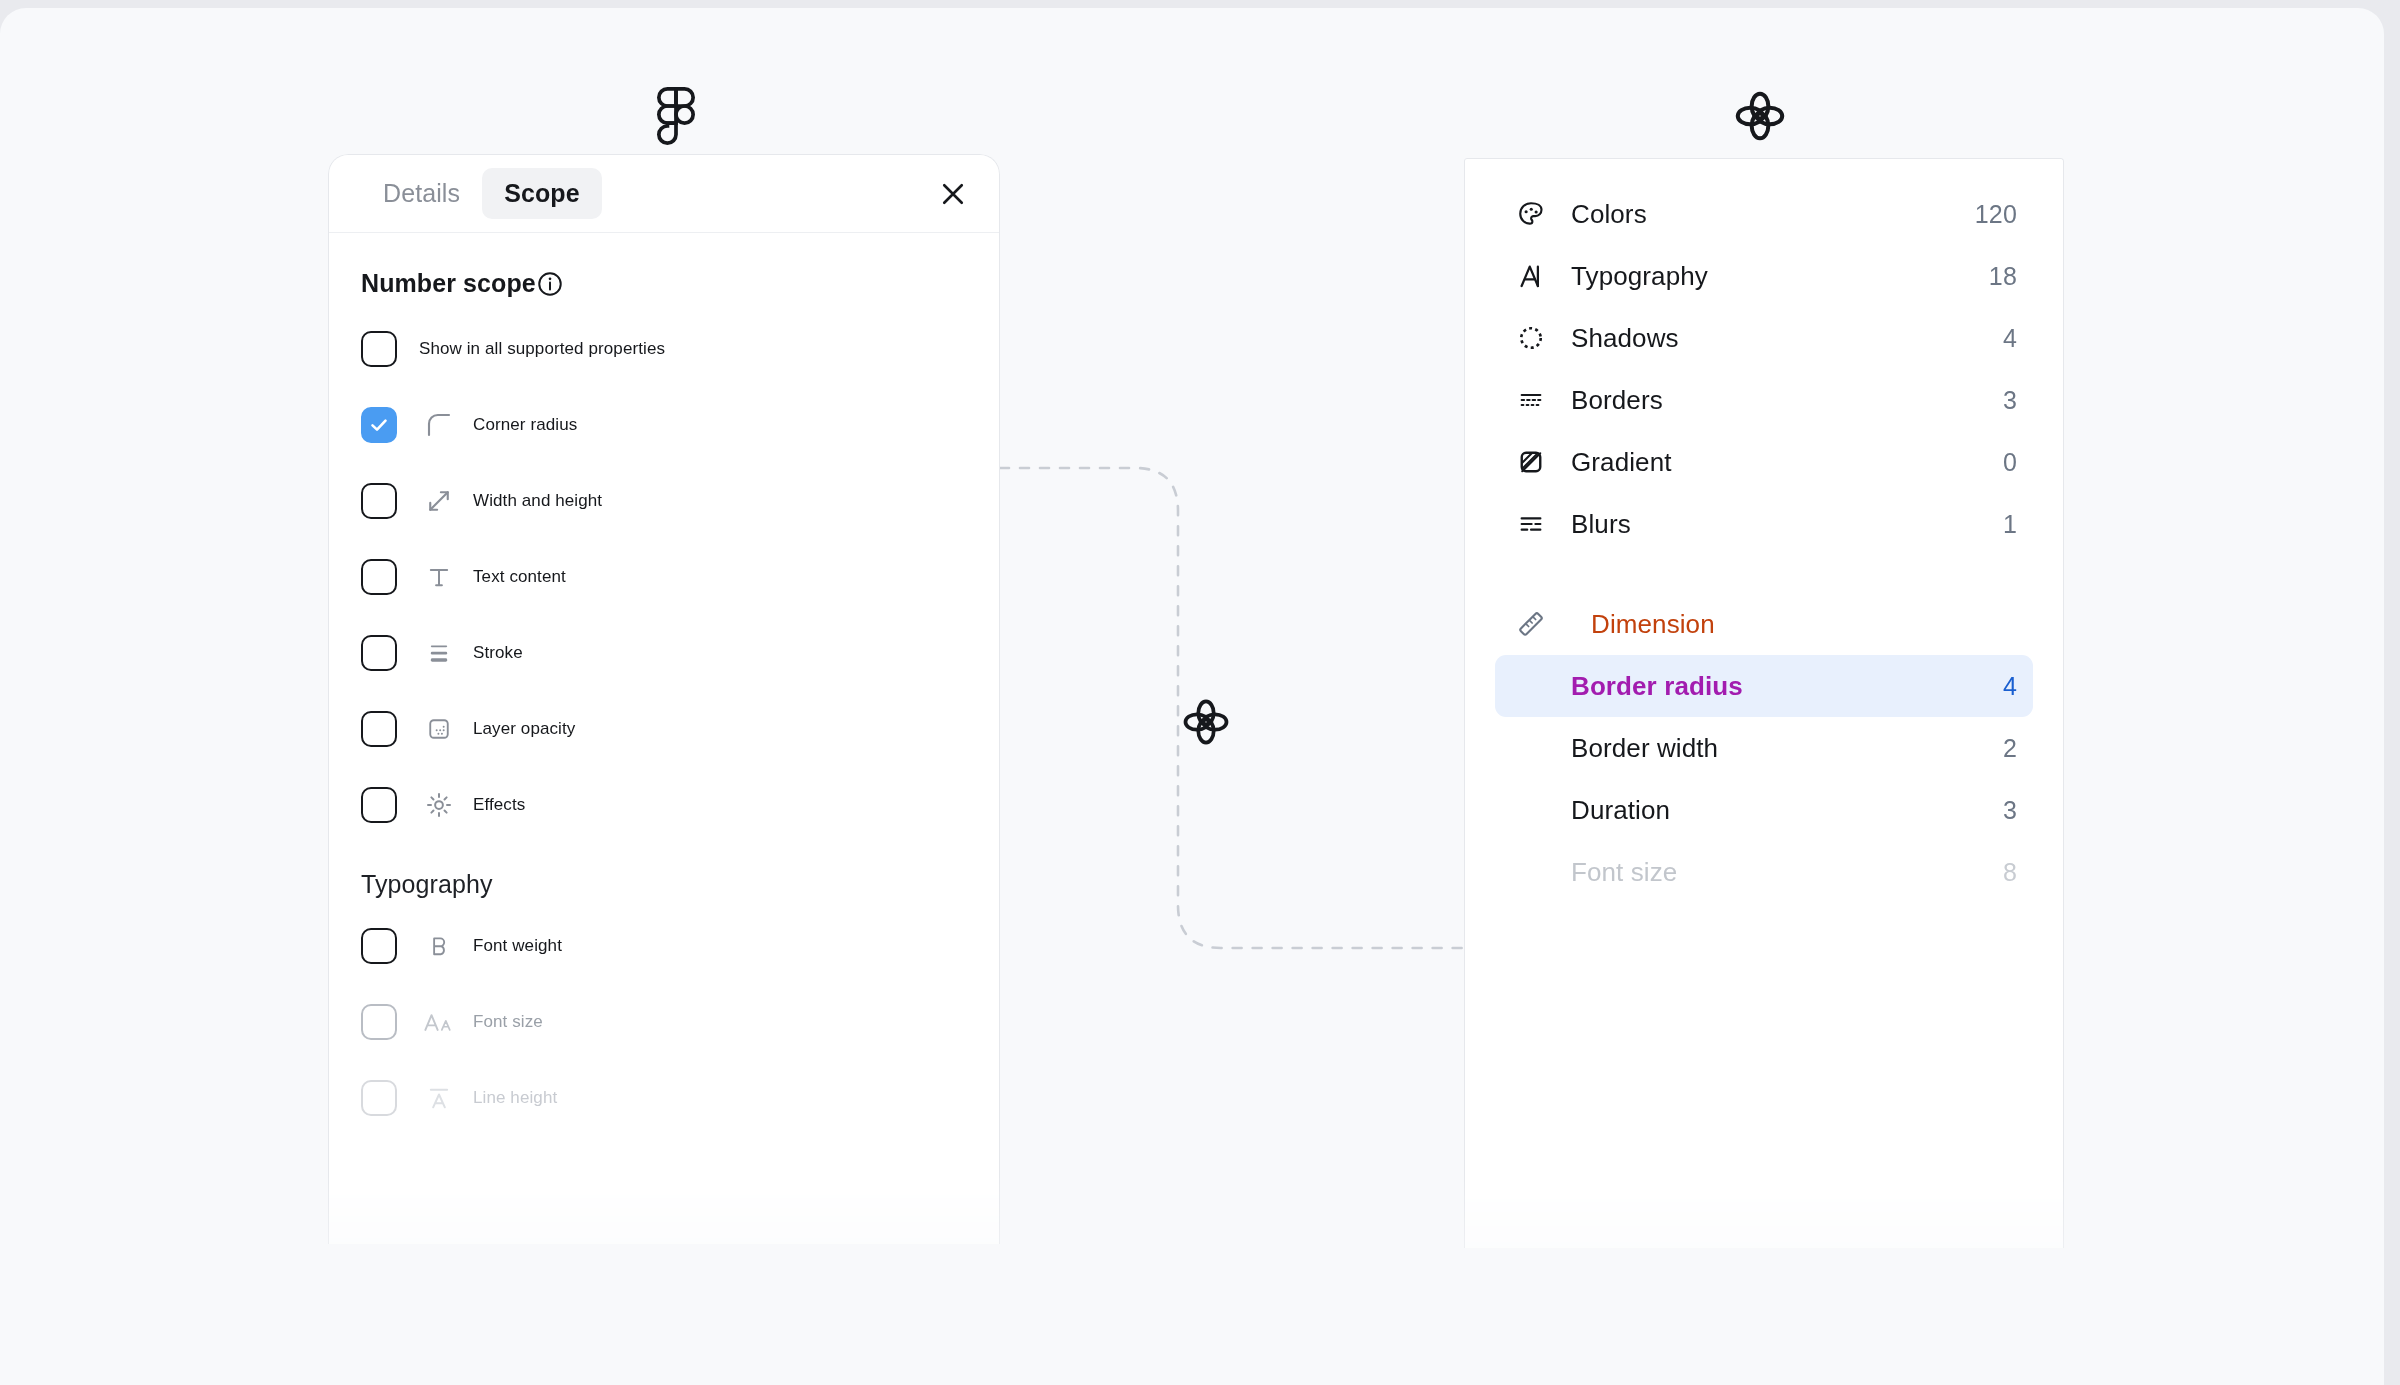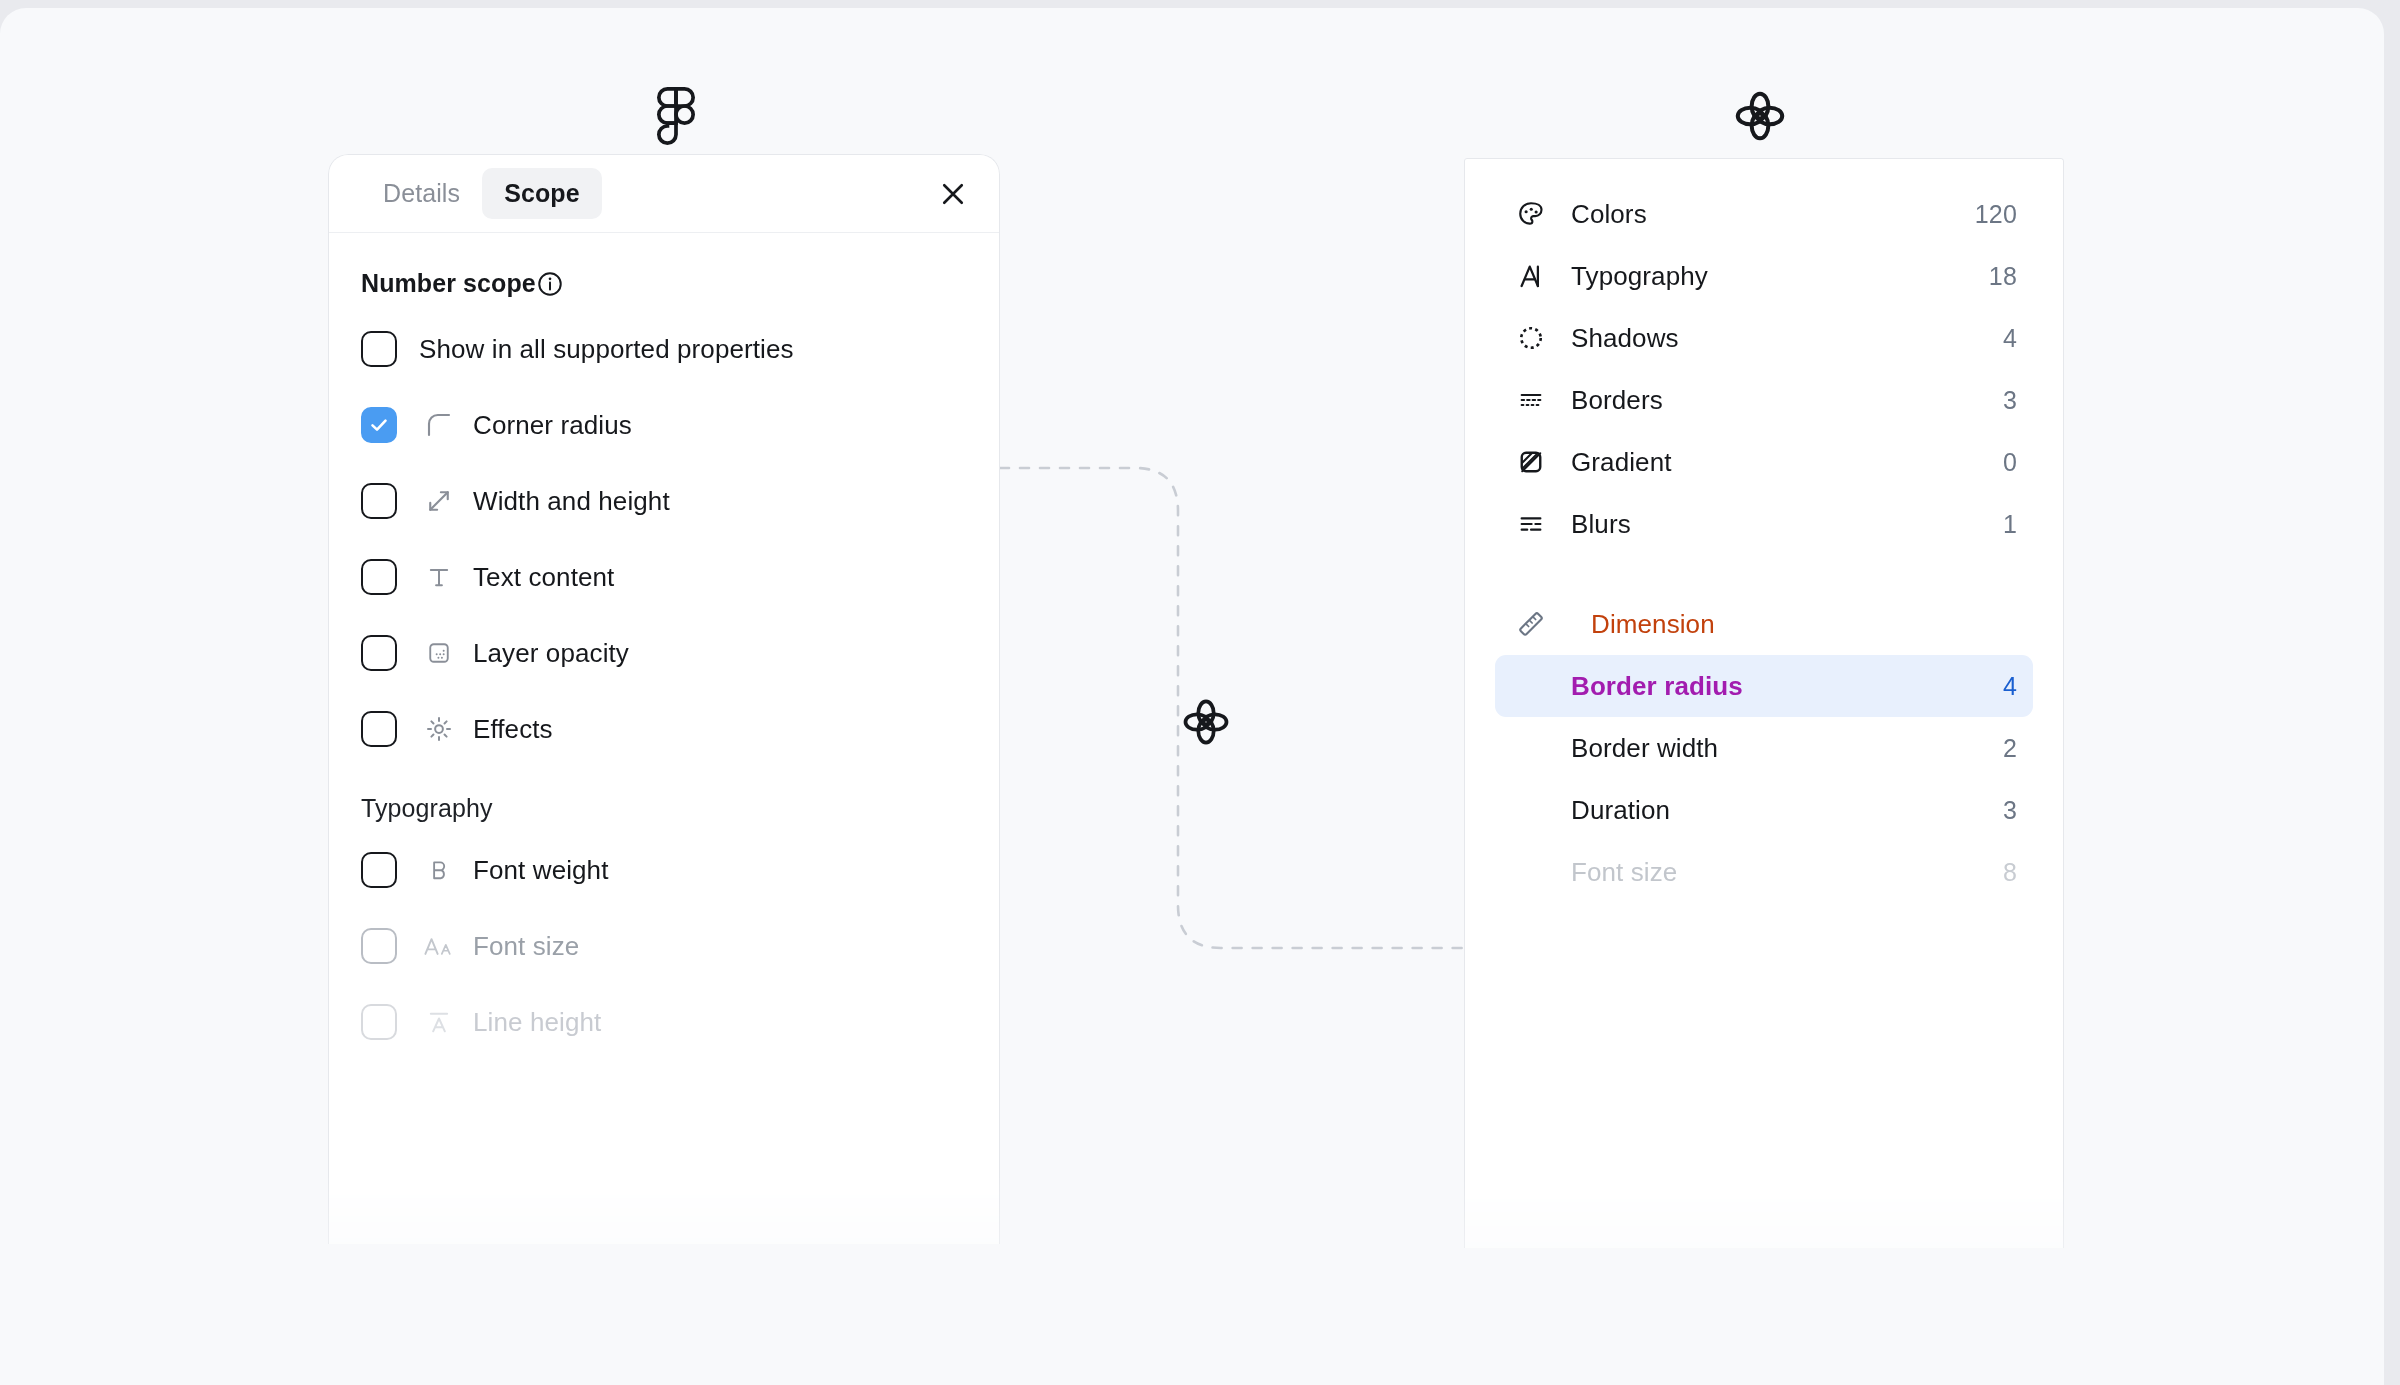--- a/index.html
+++ b/index.html
@@ -119,21 +119,21 @@
   .cb.dimmer { border-color: #D8DADE; }
 
   .opt-icon {
     width: 44px; flex: none;
     margin-left: 20px;
     display: flex; align-items: center; justify-content: center;
     color: #7B8089;
   }
   .opt-label {
     margin-left: 12px;
-    font-size: 26px; color: #16181C; letter-spacing: .1px;
+    font-size: 17px; color: #16181C; letter-spacing: .1px;
     white-space: nowrap;
   }
   .opt-label .muted { color: #8A8F98; }
   .opt-row.nolabelicon .opt-label { margin-left: 22px; }
   .opt-row.fade1 .opt-label { color: #9AA0A8; }
   .opt-row.fade1 .opt-icon { color: #C3C7CD; }
   .opt-row.fade2 .opt-label { color: #C8CBD1; }
   .opt-row.fade2 .opt-icon { color: #DDE0E4; }
 
   
@@ -291,20 +291,31 @@
       <div class="opt-row">
         <div class="cb"></div>
         <div class="opt-icon">
           <svg width="28" height="28" viewBox="0 0 24 24">
             <path d="M5 6 H19 M12 6 V19 M9.5 19 H14.5" stroke="#8A8F98" stroke-width="1.7" fill="none" stroke-linecap="round"></path>
           </svg>
         </div>
         <div class="opt-label">Text content</div>
       </div>
 
+      <div class="opt-row">
+        <div class="cb"></div>
+        <div class="opt-icon">
+          <svg width="30" height="28" viewBox="0 0 24 24">
+            <rect x="5" y="5.5" width="14" height="1.5" rx=".7" fill="#8A8F98"></rect>
+            <rect x="5" y="11" width="14" height="2.2" rx="1" fill="#8A8F98"></rect>
+            <rect x="5" y="16.5" width="14" height="3" rx="1.2" fill="#8A8F98"></rect>
+          </svg>
+        </div>
+        <div class="opt-label">Stroke</div>
+      </div>
 
       <div class="opt-row">
         <div class="cb"></div>
         <div class="opt-icon">
           <svg width="28" height="28" viewBox="0 0 24 24">
             <rect x="4.5" y="4.5" width="15" height="15" rx="3" fill="none" stroke="#8A8F98" stroke-width="1.6"></rect>
             <g fill="#8A8F98">
               <circle cx="10" cy="13" r=".85"></circle>
                 <circle cx="13" cy="13" r=".85"></circle>
                 <circle cx="16" cy="13" r=".85"></circle>

